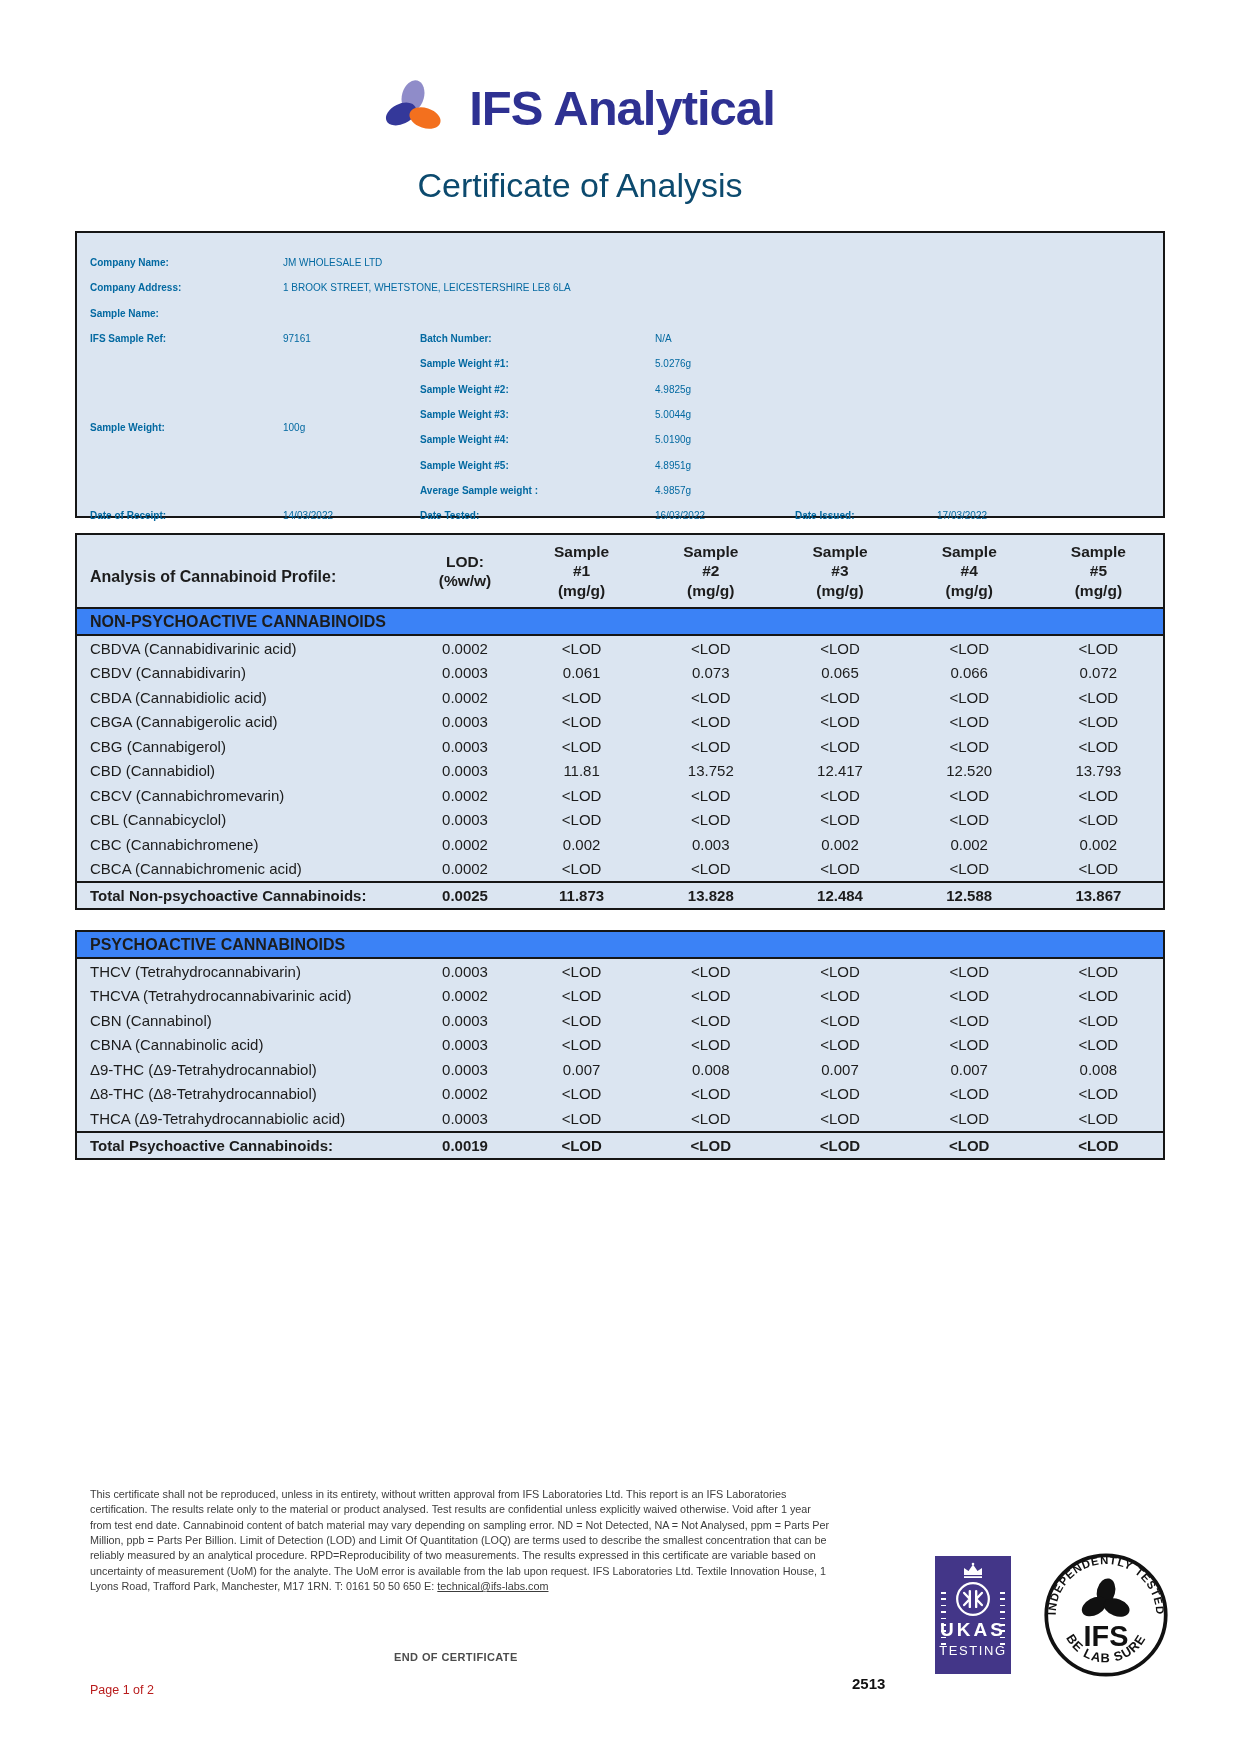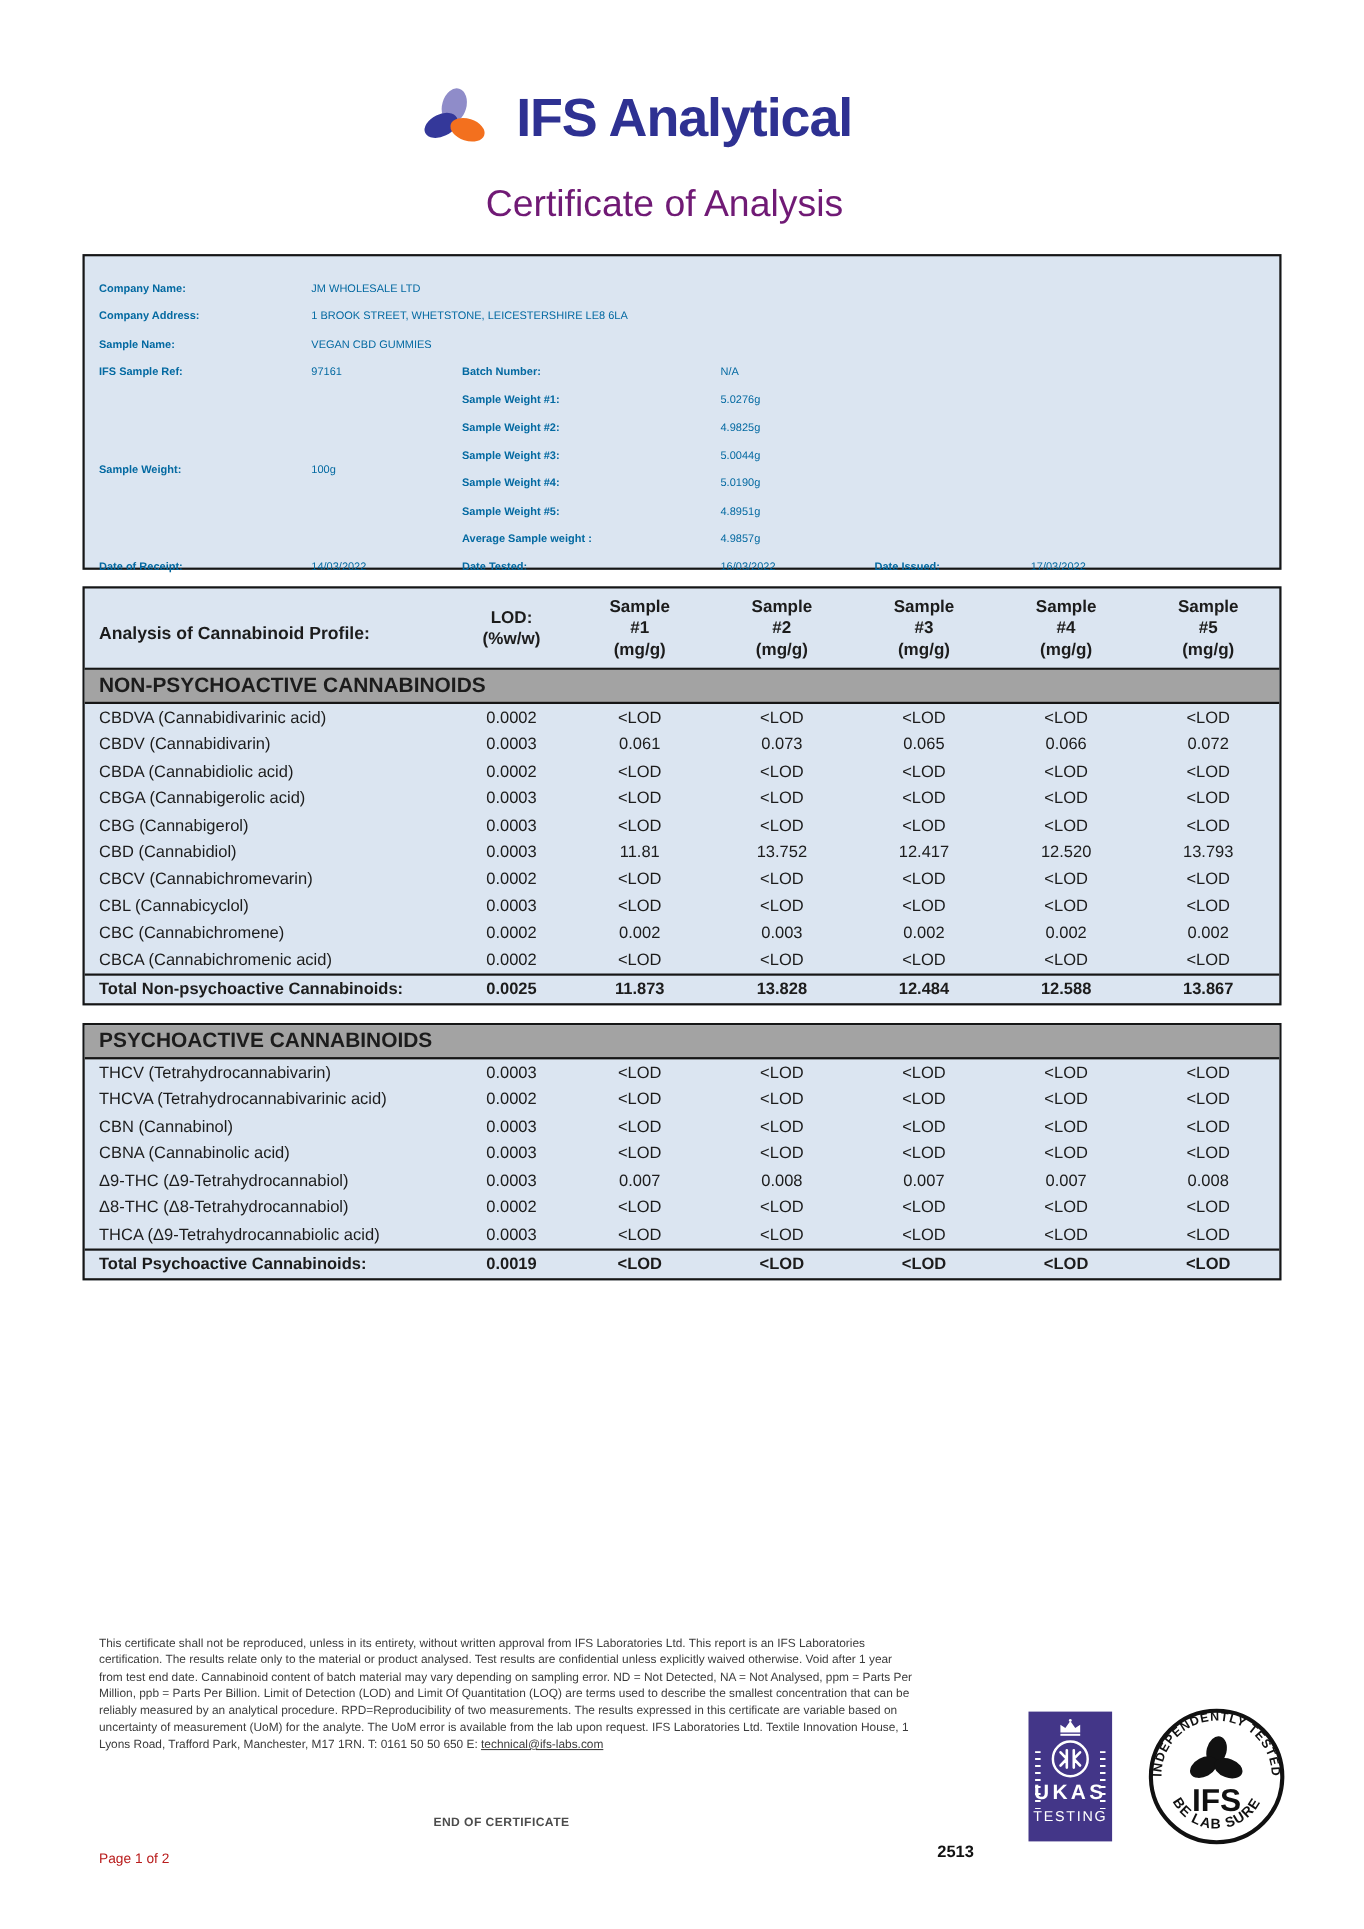--- a/index.html
+++ b/index.html
@@ -12,42 +12,42 @@
   
   .brand-row { position:absolute; top:80px; left:0; width:1160px;
     display:flex; justify-content:center; align-items:center; gap:16px; }
   .logo-mark { position:relative; width:58px; height:56px; flex:0 0 auto; }
   .logo-mark .blob { position:absolute; border-radius:50%; }
   .blob.lav   { width:22px; height:32px; left:17px; top:0;  background:#8f8cc9; transform:rotate(16deg); }
   .blob.ind   { width:32px; height:20px; left:0;  top:24px; background:#34389a; transform:rotate(-26deg); }
   .blob.org   { width:32px; height:20px; left:24px; top:28px; background:#f3701e; transform:rotate(18deg); }
   .brand-text { font-size:49px; font-weight:bold; color:#2e3192; letter-spacing:-1px;margin-left:10px; }
   .doc-title { position:absolute; top:166px; left:0; width:1160px; text-align:center;
-    font-size:34px; color:#701a75;padding-left:24px; }
+    font-size:34px; color:#0c4a6e; }
 
   
   .info-panel { position:absolute; top:231px; left:75px; width:1090px; height:287px;
     background:#dbe5f1; border:2px solid #161616; box-sizing:border-box; }
   .info-grid { display:grid; grid-template-columns:193px 137px 235px 140px 142px 1fr;
     grid-auto-rows:25.3px; padding:17px 0 0 13px; font-size:10px; color:#0369a1; align-items:center; }
   .lbl { font-weight:bold; }
   .sw-wrap { display:flex; align-items:center; }
   .sw-wrap .lbl { width:193px; }
 
   
   .ctable { position:absolute; left:75px; width:1090px; background:#dbe5f1;
     border:2px solid #161616; box-sizing:border-box; font-size:15px; color:#1c1c1c; }
   .ctable1 { top:533px; }
   .ctable2 { top:930px; }
   .thead { display:grid; grid-template-columns:336px 104px repeat(5,1fr);
     border-bottom:2px solid #161616; align-items:center; height:72px; }
   .thead .hname { padding-left:13px; font-size:16px; font-weight:bold;margin-top:12px; }
   .thead .hnum  { text-align:center; font-weight:bold; white-space:pre-line; line-height:1.25; font-size:15.5px; }
   .section-row { font-weight:bold; padding:4px 27px 3px 13px;
-    border-bottom:2px solid #161616; background:#a3a3a3; font-size:19px; }
+    border-bottom:2px solid #161616; background:#3b82f6; font-size:16px; }
   .trow { display:grid; grid-template-columns:336px 104px repeat(5,1fr);
     height:24.5px; align-items:center; }
   .trow .name { padding-left:13px; white-space:nowrap; }
   .trow .num  { text-align:center; }
   .trow.total { font-weight:bold; border-top:2px solid #161616; height:25px; }
 
   
   .legal { position:absolute; left:90px; top:1487px; width:742px;
     font-size:10.8px; line-height:1.42; color:#3c3c3c; }
   .legal .email { text-decoration:underline; color:#3c3c3c; cursor:pointer; }
@@ -84,21 +84,20 @@
 
 <div class="info-panel">
   <div class="info-grid">
     <div class="lbl" style="grid-area:1/1">Company Name:</div>
     <div style="grid-row:1; grid-column:2/7">JM WHOLESALE LTD</div>
 
     <div class="lbl" style="grid-area:2/1">Company Address:</div>
     <div style="grid-row:2; grid-column:2/7">1 BROOK STREET, WHETSTONE, LEICESTERSHIRE LE8 6LA</div>
 
     <div class="lbl" style="grid-area:3/1">Sample Name:</div>
-    <div style="grid-row:3; grid-column:2/7">VEGAN CBD GUMMIES</div>
 
     <div class="lbl" style="grid-area:4/1">IFS Sample Ref:</div>
     <div style="grid-area:4/2">97161</div>
     <div class="lbl" style="grid-area:4/3">Batch Number:</div>
     <div style="grid-area:4/4">N/A</div>
 
     <div class="lbl" style="grid-area:5/3">Sample Weight #1:</div>
     <div style="grid-area:5/4">5.0276g</div>
     <div class="lbl" style="grid-area:6/3">Sample Weight #2:</div>
     <div style="grid-area:6/4">4.9825g</div>

